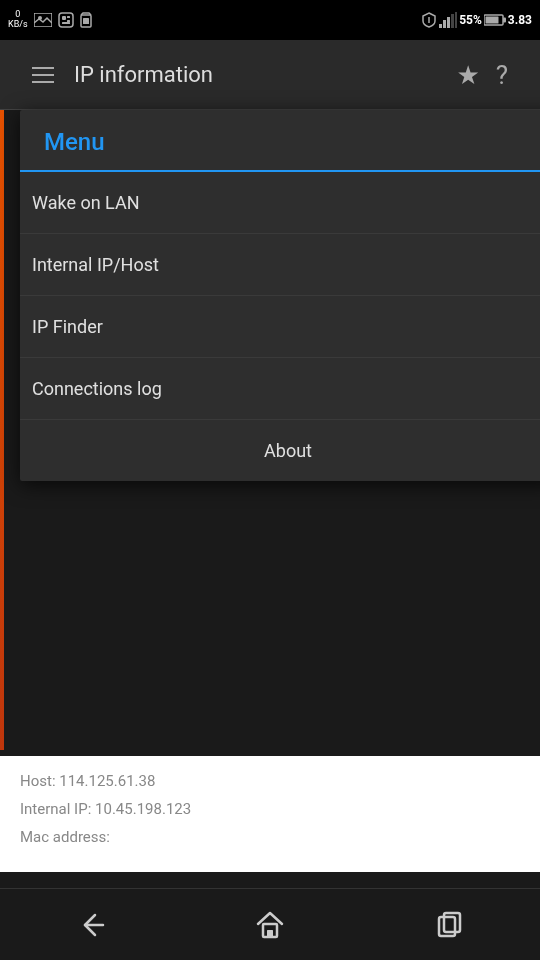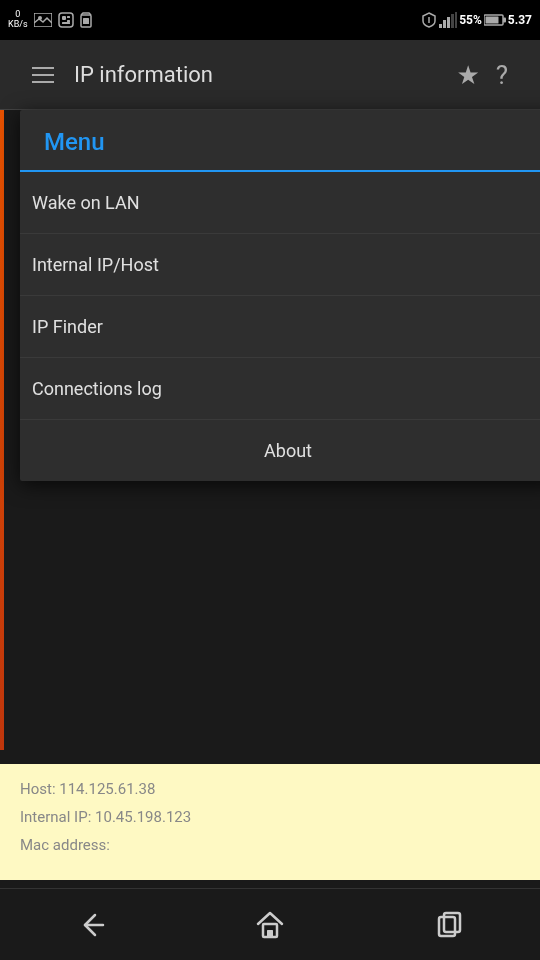--- a/index.html
+++ b/index.html
@@ -129,25 +129,25 @@
       cursor: pointer;
     }
     .menu-item:last-child {
       border-bottom: none;
       text-align: center;
     }
 
     
     .info-section {
       position: absolute;
-      bottom: 80px;
+      bottom: 88px;
       left: 0;
       right: 0;
       padding: 16px 20px;
-      background: #fef9c3;
+      background: #ffffff;
     }
     .info-line {
       font-size: 15px;
       color: #888;
       margin-bottom: 10px;
     }
 
     
     .left-bar {
       position: absolute;
@@ -238,21 +238,21 @@
       <rect x="12" y="2" width="3" height="14" fill="#aaa" opacity="0.4"></rect>
       <rect x="16" y="0" width="2" height="16" fill="#aaa" opacity="0.4"></rect>
     </svg>
     <span>55%</span>
 
     <svg width="22" height="12" viewBox="0 0 22 12">
       <rect x="0" y="1" width="19" height="10" rx="1" fill="none" stroke="#aaa" stroke-width="1.5"></rect>
       <rect x="19" y="3.5" width="3" height="5" rx="1" fill="#aaa"></rect>
       <rect x="1.5" y="2.5" width="13" height="7" rx="0.5" fill="#aaa"></rect>
     </svg>
-    <span>5.37</span>
+    <span>3.83</span>
   </div>
 </div>
 
 <div class="top-bar">
   <div class="menu-icon">
     <span></span>
     <span></span>
     <span></span>
   </div>
   <span class="top-title">IP information</span>

